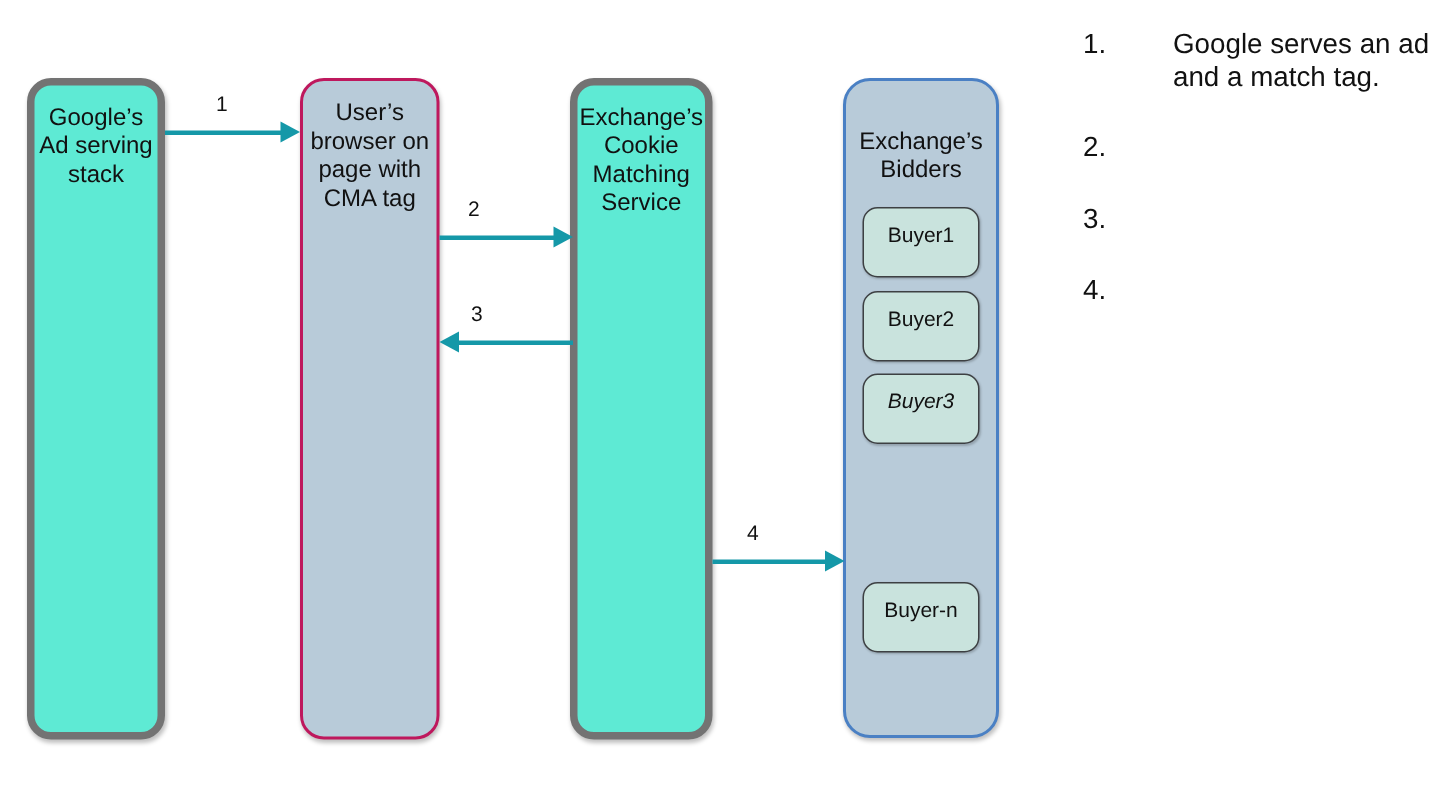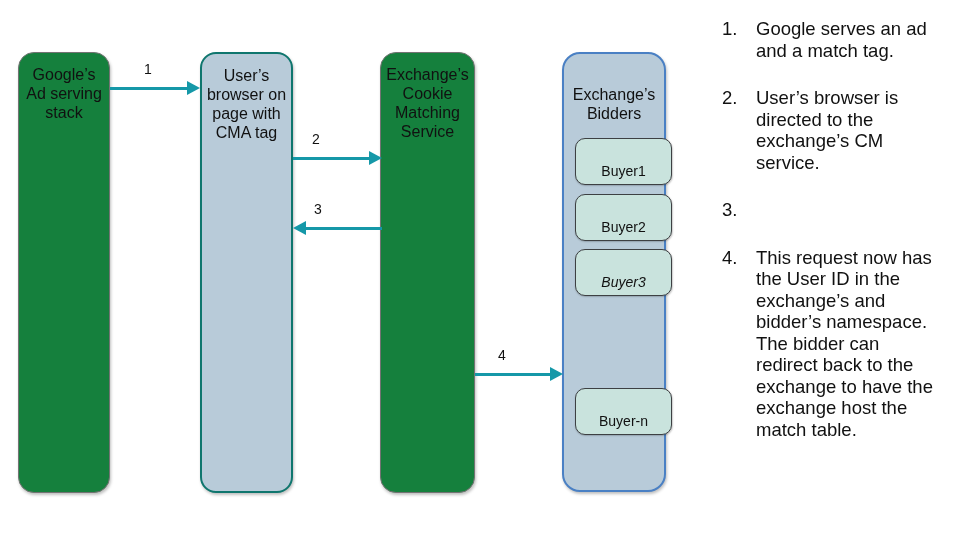--- a/index.html
+++ b/index.html
@@ -17,38 +17,38 @@
     position: absolute;
     box-sizing: border-box;
     border-radius: 16px;
     box-shadow: 1px 2px 3px rgba(0,0,0,0.25);
     text-align: center;
     padding-top: 12px;
     font-size: 16px;
     line-height: 19px;
     white-space: pre-line;
   }
-  .node.green { background: #15803d; border: 1px solid #737373; }
-  .node.blue  { background: #b8cbd9; border: 2px solid #0f766e; }
+  .node.green { background: #5eead4; border: 5px solid #737373; }
+  .node.blue  { background: #b8cbd9; border: 2px solid #be185d; }
   #node-google      { left: 18px;  top: 52px; width: 92px;  height: 441px; }
   #node-browser     { left: 200px; top: 52px; width: 93px;  height: 441px; }
   #node-cm-service  { left: 380px; top: 52px; width: 95px;  height: 441px; }
   #node-bidders     { left: 562px; top: 52px; width: 104px; height: 440px;
                       background: #b8cbd9; border: 2px solid #4a80c4; border-radius: 18px; }
 
   .buyer {
     position: absolute;
-    left: 11px; width: 97px; height: 47px;
+    left: 11px; width: 78px; height: 47px;
     box-sizing: border-box;
     background: #c9e3dd;
     border: 1.5px solid #3d4043;
     border-radius: 10px;
     box-shadow: 0.5px 1px 1.5px rgba(0,0,0,0.2);
     text-align: center;
-    padding-top: 24px;
+    padding-top: 9px;
     font-size: 14px;
     line-height: 16px;
     white-space: normal;
   }
   #buyer-1 { top: 84px; }
   #buyer-2 { top: 140px; border-radius: 10px; }
   #buyer-3 { top: 195px; font-style: italic; }
   #buyer-n { top: 334px; text-align: center; }
 
   
@@ -86,21 +86,21 @@
     margin-bottom: 26px;
     font-size: 18.5px;
     line-height: 21.5px;
   }
   .step-number {
     flex: none;
     width: 46px;
     padding-left: 12px;
     box-sizing: border-box;
   }
-  .step-text { flex: 1; white-space: pre-line; }
+  .step-text { flex: 1; white-space: pre-line; margin-left: 26px; }
 </style>
 </head>
 <body>
 
 <div class="stage">
 
   <div class="node green" id="node-google">Google’s
 Ad serving
 stack</div>
 
@@ -148,35 +148,22 @@
   </div>
 
   <div class="steps">
     <div class="step">
       <div class="step-number">1.</div>
       <div class="step-text">Google serves an ad
 and a match tag.</div>
     </div>
     <div class="step">
       <div class="step-number">2.</div>
-      <div class="step-text">User’s browser is
-directed to the
-exchange’s CM
-service.</div>
     </div>
     <div class="step">
       <div class="step-number">3.</div>
     </div>
     <div class="step">
       <div class="step-number">4.</div>
-      <div class="step-text">This request now has
-the User ID in the
-exchange’s and
-bidder’s namespace.
-The bidder can
-redirect back to the
-exchange to have the
-exchange host the
-match table.</div>
     </div>
   </div>
 
 </div>
 
 </body></html>

